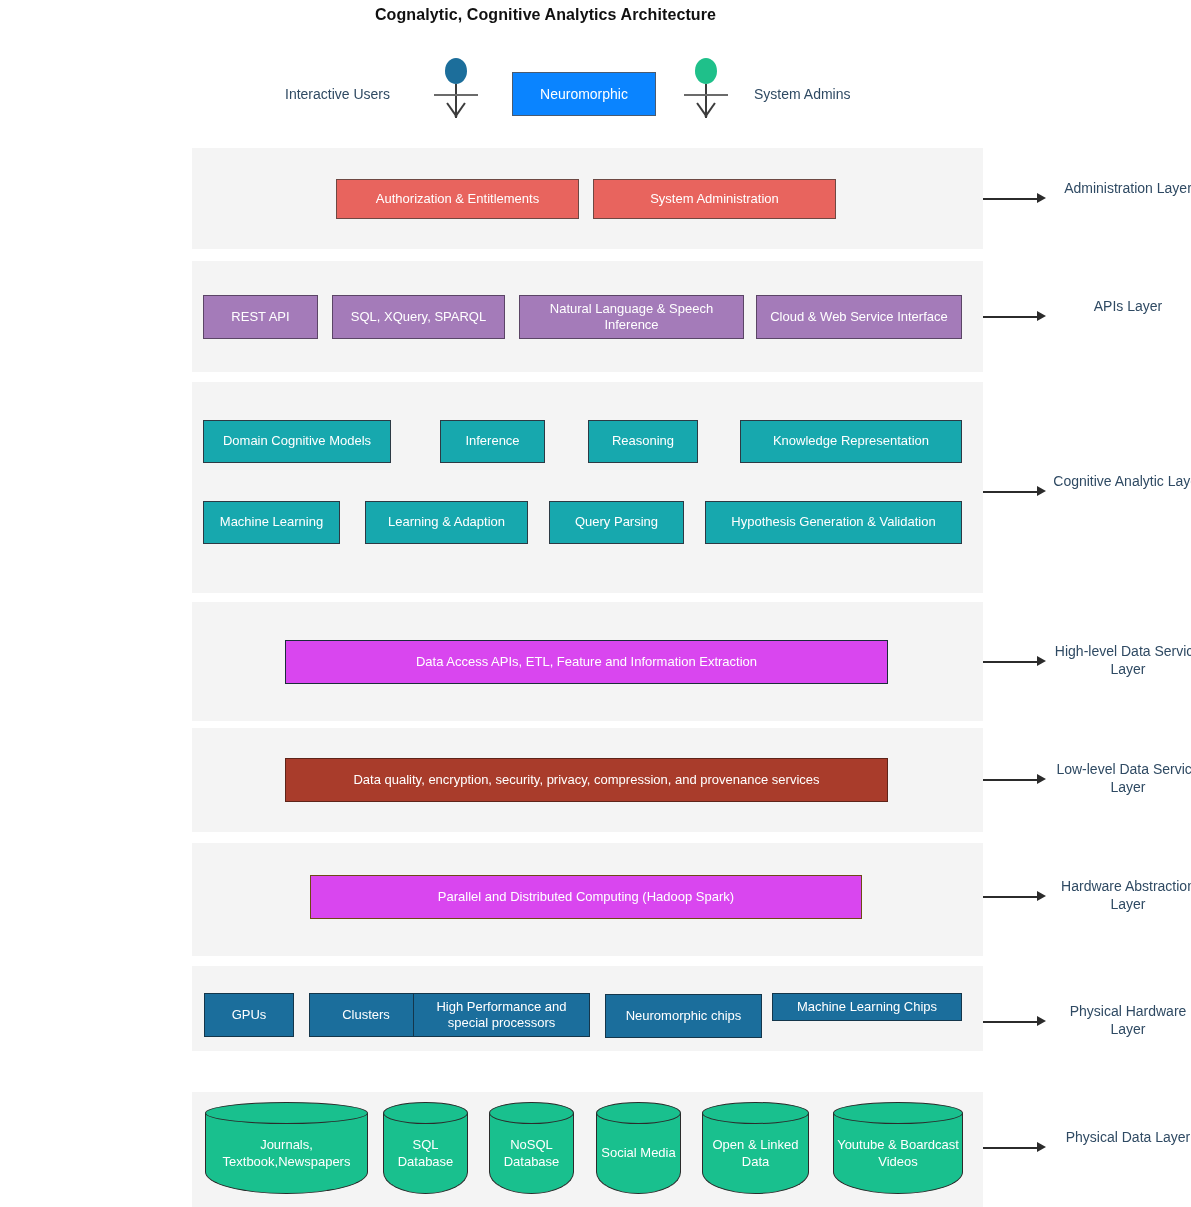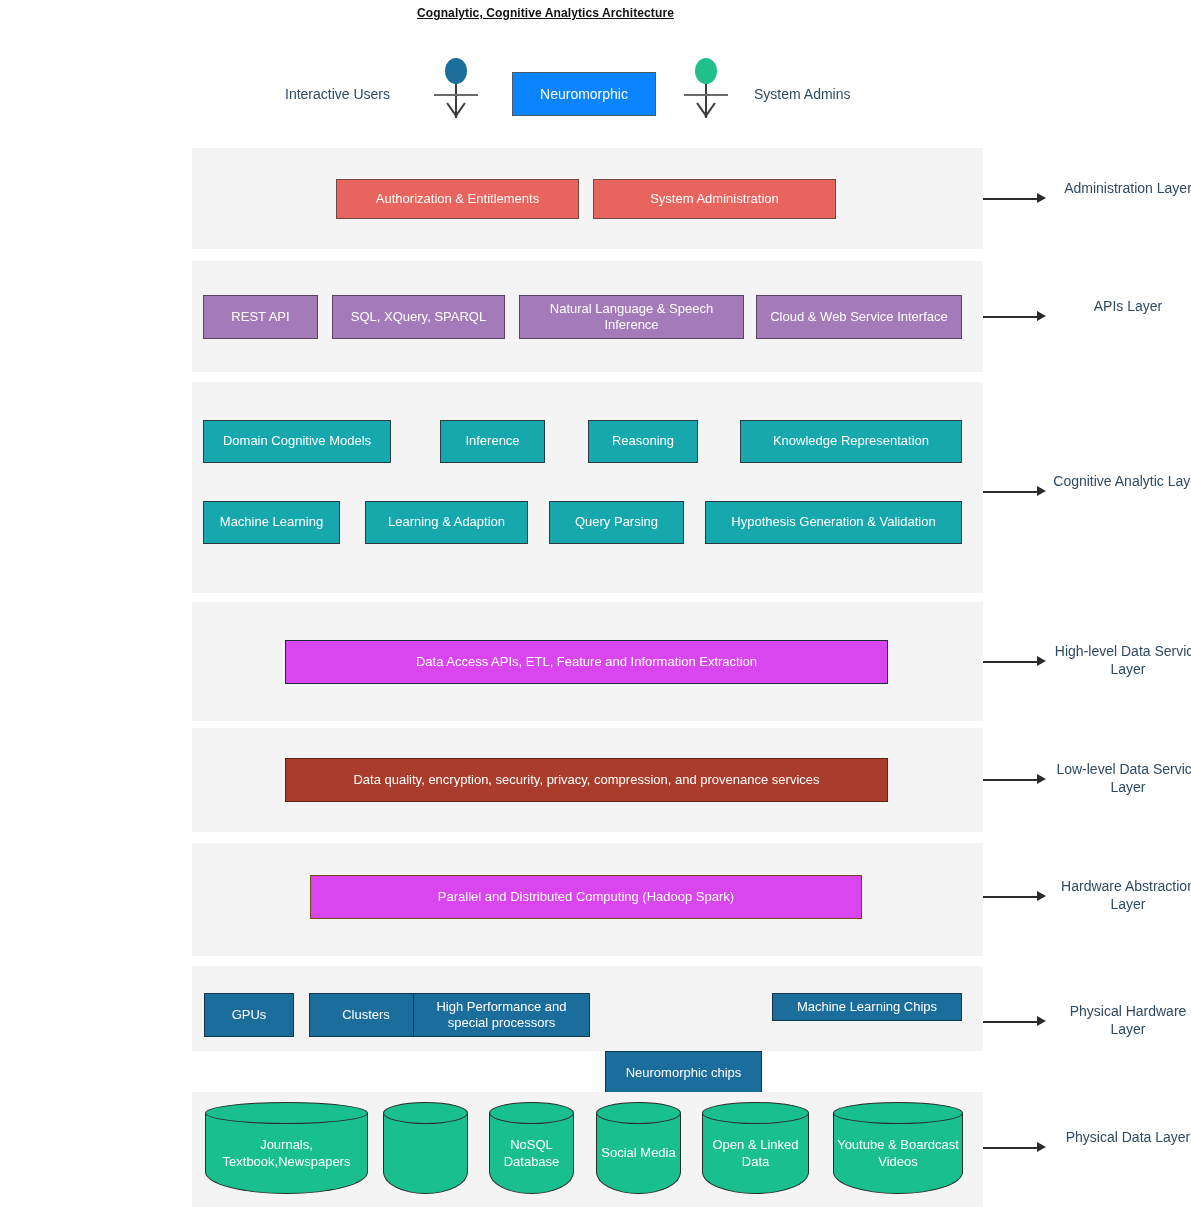--- a/index.html
+++ b/index.html
@@ -9,23 +9,22 @@
     font-family:"Liberation Sans", sans-serif;
     position:relative;
     overflow:hidden;
   }
   .canvas{position:relative;width:1191px;height:1207px;}
 
   
   .title{
     position:absolute;left:0;top:6px;width:1091px;
     text-align:center;
-    font-size:12px;font-weight:bold;color:#111111;
+    font-size:16px;font-weight:bold;color:#111111;
     letter-spacing:.1px;
-    text-decoration:underline;
   }
 
   
   .actor-label{
     position:absolute;font-size:14px;color:#2f4a63;white-space:nowrap;
   }
   .actor{position:absolute;width:60px;height:72px;}
   .actor .head{
     position:absolute;left:19px;top:0;width:22px;height:26px;border-radius:50%;
   }
@@ -196,40 +195,41 @@
   <div class="callout" style="left:983px;top:887px;">
     <div class="line"></div>
     <div class="arrow"></div>
     <div class="ctext">Hardware Abstraction Layer</div>
   </div>
 
   <div class="panel" style="left:192px;top:966px;width:791px;height:85px;"></div>
   <div class="node steel" style="left:204px;top:993px;width:90px;height:44px;">GPUs</div>
   <div class="node steel" style="left:309px;top:993px;width:114px;height:44px;">Clusters</div>
   <div class="node steel" style="left:413px;top:993px;width:177px;height:44px;">High Performance and special processors</div>
-  <div class="node steel" style="left:605px;top:1051px;width:157px;height:44px;">Neuromorphic chips</div>
+  <div class="node steel" style="left:605px;top:994px;width:157px;height:44px;">Neuromorphic chips</div>
   <div class="node steel" style="left:772px;top:993px;width:190px;height:28px;">Machine Learning Chips</div>
 
   <div class="callout" style="left:983px;top:1012px;">
     <div class="line"></div>
     <div class="arrow"></div>
     <div class="ctext">Physical Hardware Layer</div>
   </div>
 
   <div class="panel" style="left:192px;top:1092px;width:791px;height:115px;"></div>
 
   <div class="cyl" style="left:205px;top:1102px;width:163px;height:92px;">
     <div class="barrel"></div>
     <div class="top"></div>
     <div class="cap-text">Journals, Textbook,Newspapers</div>
   </div>
 
   <div class="cyl" style="left:383px;top:1102px;width:85px;height:92px;">
     <div class="barrel"></div>
     <div class="top"></div>
+    <div class="cap-text">SQL Database</div>
   </div>
 
   <div class="cyl" style="left:489px;top:1102px;width:85px;height:92px;">
     <div class="barrel"></div>
     <div class="top"></div>
     <div class="cap-text">NoSQL Database</div>
   </div>
 
   <div class="cyl" style="left:596px;top:1102px;width:85px;height:92px;">
     <div class="barrel"></div>

